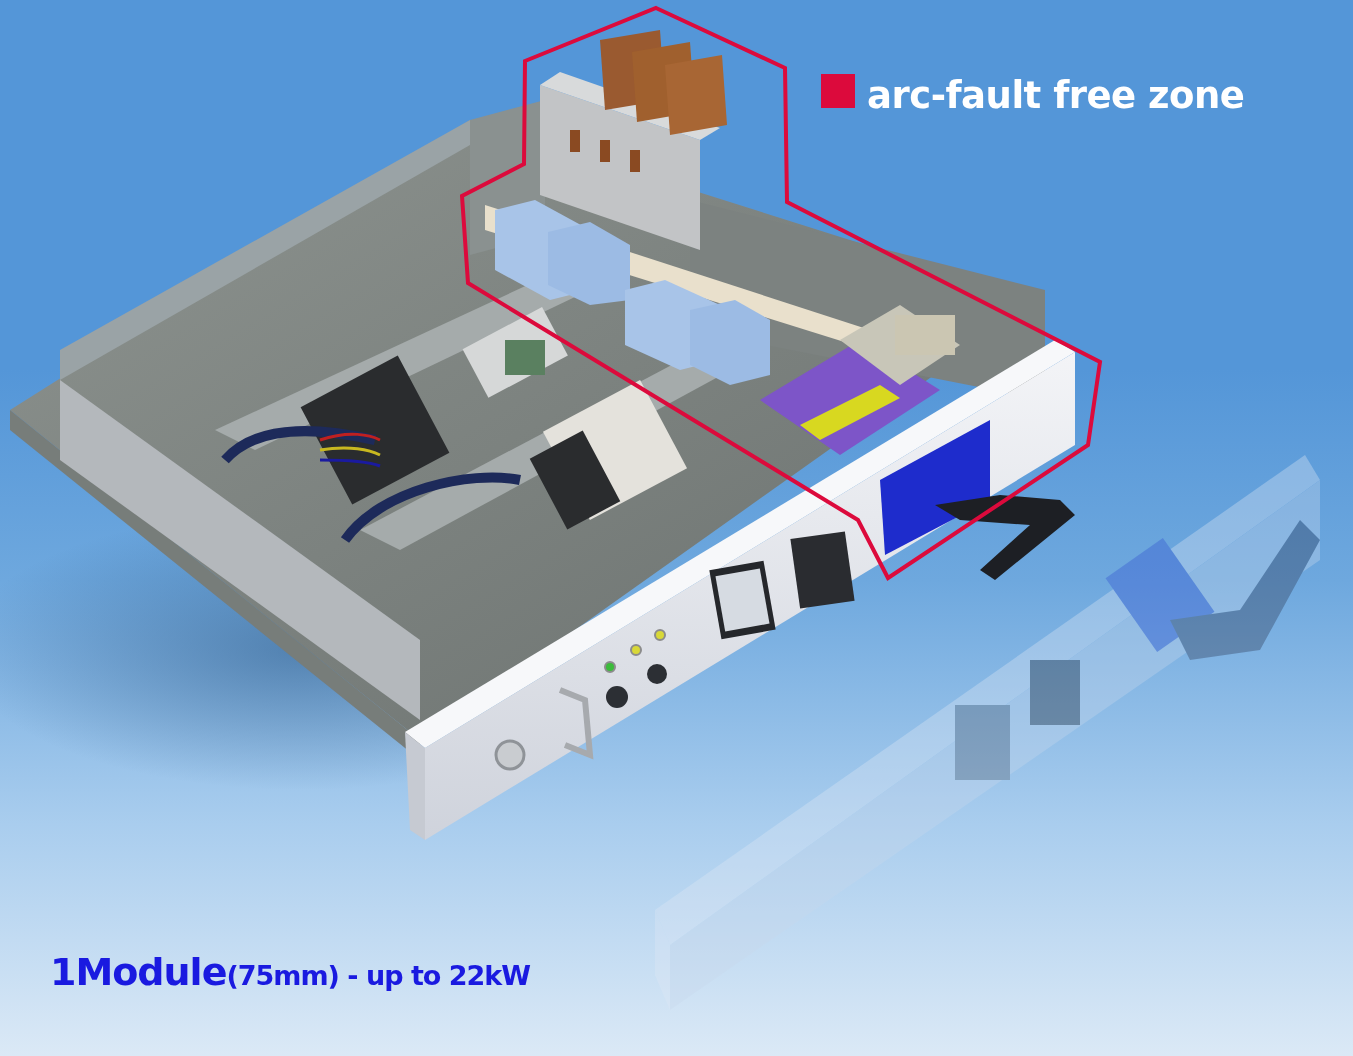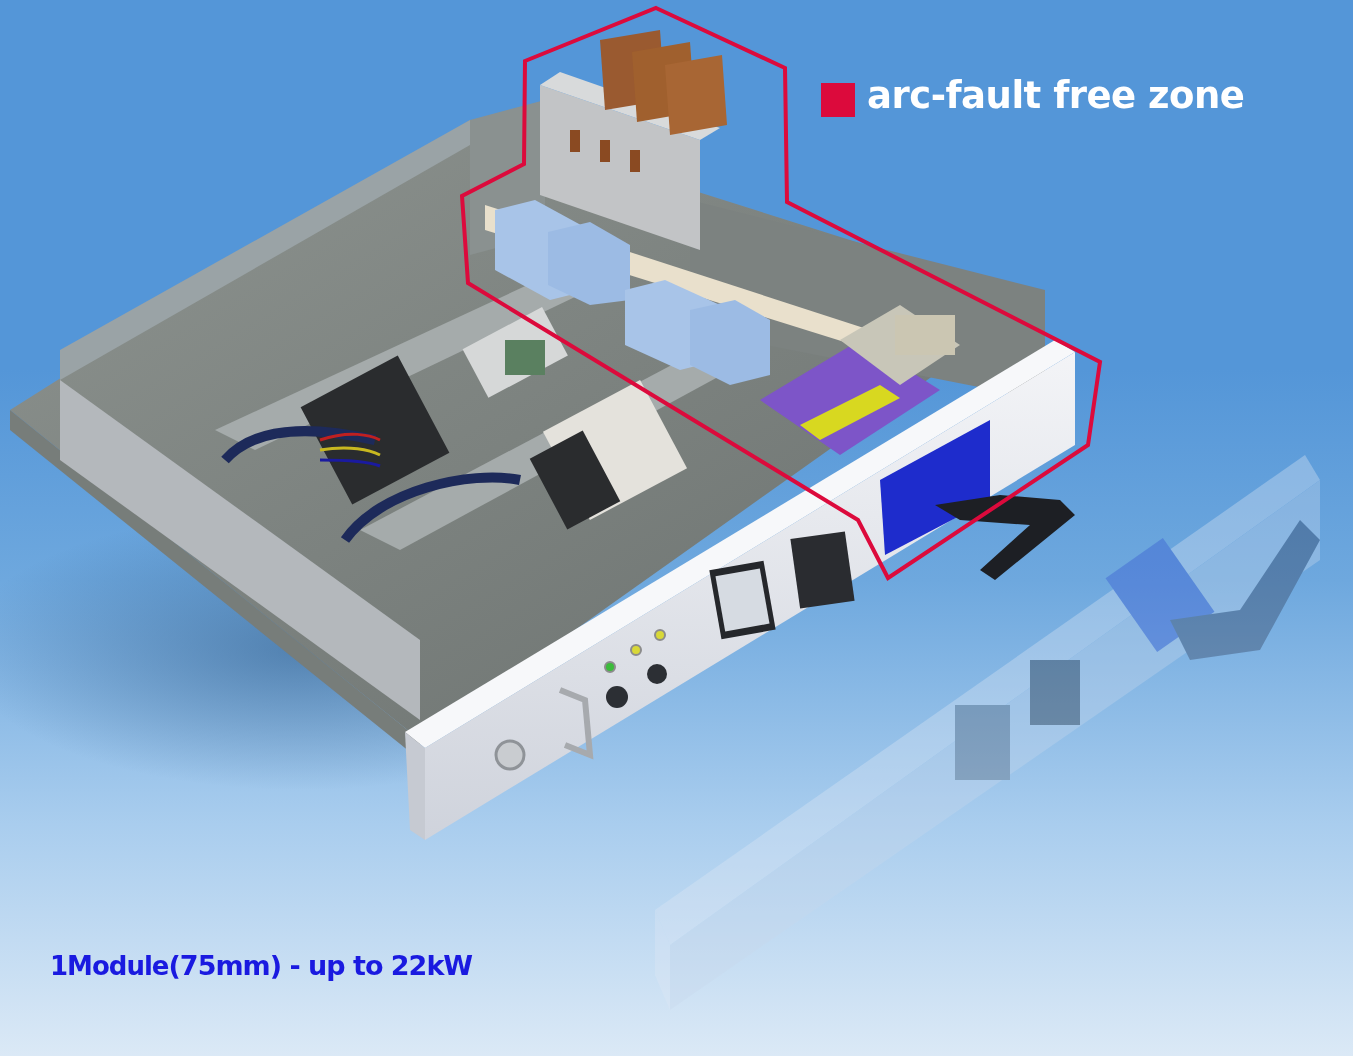--- a/index.html
+++ b/index.html
@@ -5,33 +5,33 @@
   html, body { margin: 0; padding: 0; }
   body {
     width: 1353px; height: 1056px; overflow: hidden; position: relative;
     font-family: "Liberation Sans", sans-serif;
     background: linear-gradient(180deg, #5496d8 0%, #5496d8 35%, #6ea8de 55%, #a9cdee 78%, #dbe9f6 100%);
   }
   .stage { position: absolute; inset: 0; }
   svg.scene { position: absolute; left: 0; top: 0; }
   .legend {
     position: absolute; left: 821px; top: 74px;
-    display: flex; align-items: flex-end; gap: 12px;
+    display: flex; align-items: flex-start; gap: 12px;
   }
   .legend-swatch { width: 34px; height: 34px; background: #dc0a3c; }
   .legend-label {
     color: #ffffff; font-weight: bold; font-size: 37px; letter-spacing: -0.5px;
     font-family: "DejaVu Sans", sans-serif;
   }
   .caption {
     position: absolute; left: 50px; top: 950px;
     color: #1a1ae0; font-weight: bold; font-family: "DejaVu Sans", sans-serif;
     white-space: nowrap; letter-spacing: -1px;
   }
-  .caption-main { font-size: 26px; }
+  .caption-main { font-size: 38px; }
   .caption-sub { font-size: 27px; }
 </style>
 </head>
 <body>
 
 <div class="stage">
   <svg class="scene" width="1353" height="1056" viewBox="0 0 1353 1056">
     <defs>
       <linearGradient id="trayG" x1="0" y1="0" x2="1" y2="1">
         <stop offset="0" stop-color="#8e9490"></stop>

